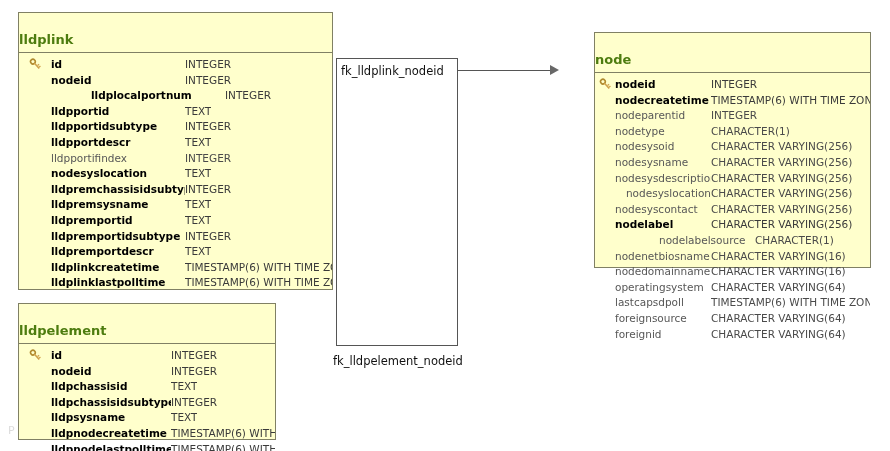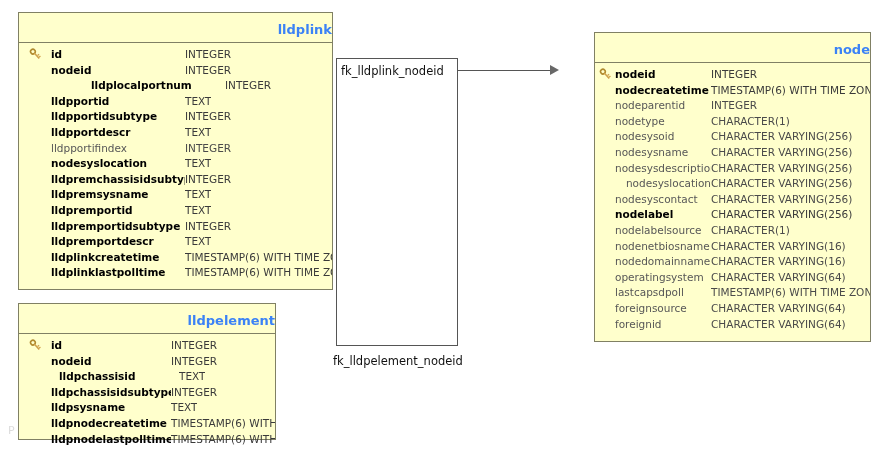--- a/index.html
+++ b/index.html
@@ -41,25 +41,25 @@
 
   
   .table{
     position:absolute;
     background:#ffffcc;
     border:1px solid #808064;
     box-sizing:border-box;
     z-index:5;
   }
   .table-header{
-    text-align:right;
+    text-align:left;
     font-weight:bold;
     font-size:13px;
-    color:#3b82f6;
-    padding:9px 0 5px 0;
+    color:#4d7c0f;
+    padding:19px 0 5px 0;
     border-bottom:1px solid #808064;
     background:#ffffcc;
     line-height:15px;
   }
   .table-body{
     padding:4px 0 5px 0;
   }
   .row{
     display:flex;
     align-items:center;
@@ -225,21 +225,21 @@
             <div class="fname" style="width: 120px; min-width: 120px;">id</div>
             <div class="ftype">INTEGER</div>
           </div>
           <div class="row req">
             <div class="keycell" style="width: 32px; min-width: 32px;"></div>
             <div class="fname" style="width: 120px; min-width: 120px;">nodeid</div>
             <div class="ftype">INTEGER</div>
           </div>
           <div class="row req">
             <div class="keycell" style="width: 32px; min-width: 32px;"></div>
-            <div class="fname" style="width: 120px; min-width: 120px; margin-left: 8px;">lldpchassisid</div>
+            <div class="fname" style="width: 120px; min-width: 120px;">lldpchassisid</div>
             <div class="ftype">TEXT</div>
           </div>
           <div class="row req">
             <div class="keycell" style="width: 32px; min-width: 32px;"></div>
             <div class="fname" style="width: 120px; min-width: 120px;">lldpchassisidsubtype</div>
             <div class="ftype">INTEGER</div>
           </div>
           <div class="row req">
             <div class="keycell" style="width: 32px; min-width: 32px;"></div>
             <div class="fname" style="width: 120px; min-width: 120px;">lldpsysname</div>
@@ -250,21 +250,21 @@
             <div class="fname" style="width: 120px; min-width: 120px;">lldpnodecreatetime</div>
             <div class="ftype">TIMESTAMP(6) WITH TIME ZONE</div>
           </div>
           <div class="row req">
             <div class="keycell" style="width: 32px; min-width: 32px;"></div>
             <div class="fname" style="width: 120px; min-width: 120px;">lldpnodelastpolltime</div>
             <div class="ftype">TIMESTAMP(6) WITH TIME ZONE</div>
           </div>
         </div>
       </div>
-      <div class="table" style="left: 594px; top: 32px; width: 277px; height: 310px;">
+      <div class="table" style="left: 594px; top: 32px; width: 277px; height: 236px;">
         <div class="table-header">node</div>
         <div class="table-body">
           <div class="row req">
             <div class="keycell" style="width: 20px; min-width: 20px;">
               <svg class="key-icon" width="13" height="13" viewBox="0 0 13 13">
                 <g transform="rotate(-42 6.5 6.5)">
                   <circle cx="6.5" cy="2.6" r="2.3" fill="none" stroke="#b08a2e" stroke-width="1.6"></circle>
                   <rect x="5.8" y="4.6" width="1.5" height="7.4" fill="#cfa14a"></rect>
                   <rect x="7.3" y="8.0" width="2.1" height="1.3" fill="#cfa14a"></rect>
                   <rect x="7.3" y="10.3" width="1.8" height="1.3" fill="#cfa14a"></rect>
@@ -314,21 +314,21 @@
             <div class="fname" style="width: 96px; min-width: 96px;">nodesyscontact</div>
             <div class="ftype">CHARACTER VARYING(256)</div>
           </div>
           <div class="row req">
             <div class="keycell" style="width: 20px; min-width: 20px;"></div>
             <div class="fname" style="width: 96px; min-width: 96px;">nodelabel</div>
             <div class="ftype">CHARACTER VARYING(256)</div>
           </div>
           <div class="row opt">
             <div class="keycell" style="width: 20px; min-width: 20px;"></div>
-            <div class="fname" style="width: 96px; min-width: 96px;">nodelabelsource</div>
+            <div class="fname" style="width: 96px; min-width: 96px; margin-left: 44px;">nodelabelsource</div>
             <div class="ftype">CHARACTER(1)</div>
           </div>
           <div class="row opt">
             <div class="keycell" style="width: 20px; min-width: 20px;"></div>
             <div class="fname" style="width: 96px; min-width: 96px;">nodenetbiosname</div>
             <div class="ftype">CHARACTER VARYING(16)</div>
           </div>
           <div class="row opt">
             <div class="keycell" style="width: 20px; min-width: 20px;"></div>
             <div class="fname" style="width: 96px; min-width: 96px;">nodedomainname</div>

